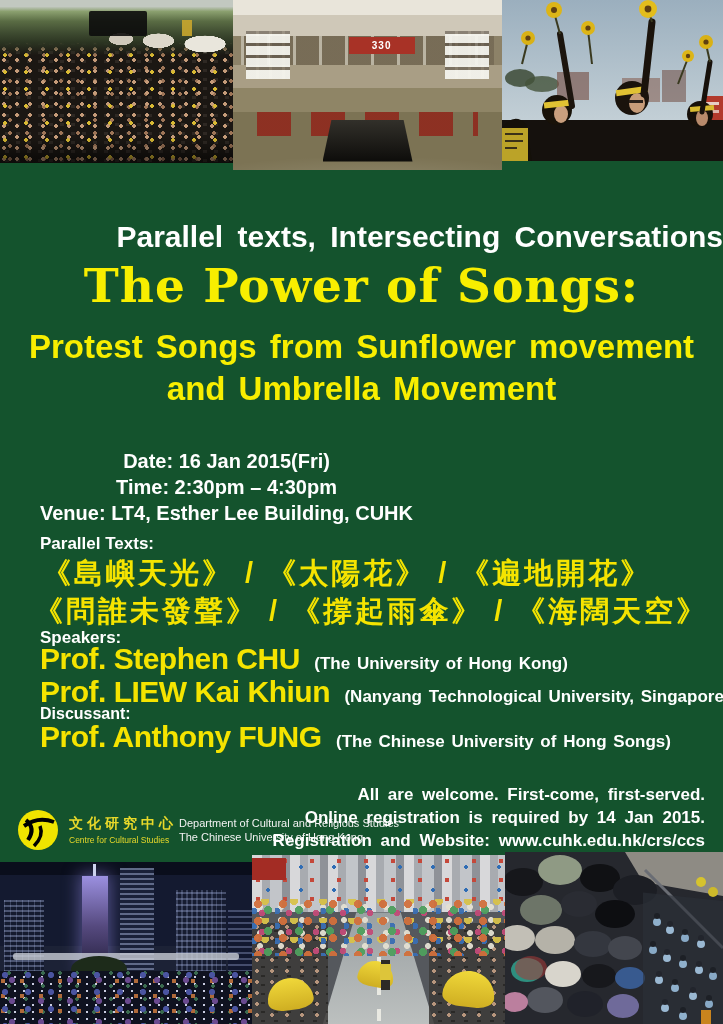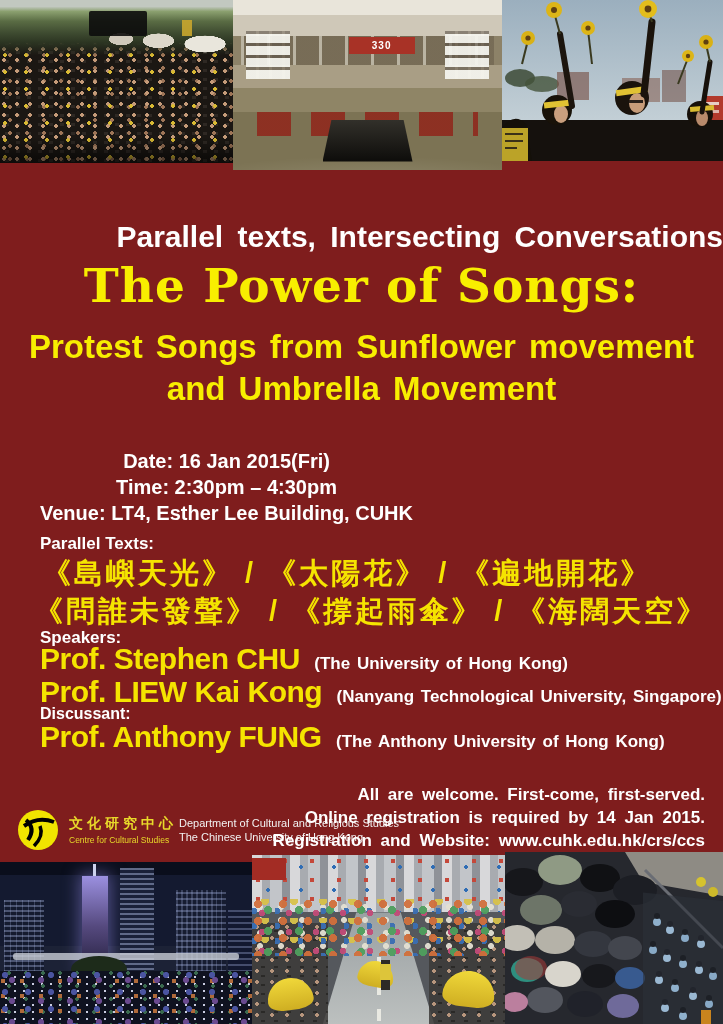--- a/index.html
+++ b/index.html
@@ -1,18 +1,18 @@
 <!DOCTYPE html>
 <html><head>
 <meta charset="utf-8">
 <style>
   html,body{margin:0;padding:0;background:#111;}
   .poster{
     position:relative;width:723px;height:1024px;margin:0 auto;
-    background:#7f1d1d;overflow:hidden;
+    background:#14532d;overflow:hidden;
     font-family:"Liberation Sans",sans-serif;color:#fff;
   }
   .photo{position:absolute;overflow:hidden;}
 
   
   .tl{left:0;top:0;width:233px;height:163px;
     background-color:#1b1713;
     background-image:
       linear-gradient(0deg, rgba(0,0,0,.5) 0 3%, rgba(0,0,0,0) 16%),
       radial-gradient(ellipse 34px 14px at 88% 27%, #e9e6dc 60%, rgba(0,0,0,0) 61%),
@@ -237,27 +237,27 @@
   <div class="pt-heading">Parallel Texts:</div>
   <div class="cjk cjk1">《島嶼天光》 / 《太陽花》 / 《遍地開花》</div>
   <div class="cjk cjk2">《問誰未發聲》 / 《撐起雨傘》 / 《海闊天空》</div>
 
   <div class="sp-heading">Speakers:</div>
   <div class="speaker spk1">
     <span class="sp-name">Prof. Stephen CHU</span>
     <span class="sp-affil">(The University of Hong Kong)</span>
   </div>
   <div class="speaker spk2">
-    <span class="sp-name">Prof. LIEW Kai Kong</span>
+    <span class="sp-name">Prof. LIEW Kai Khiun</span>
     <span class="sp-affil">(Nanyang Technological University, Singapore)</span>
   </div>
   <div class="disc-heading">Discussant:</div>
   <div class="speaker disc">
     <span class="sp-name">Prof. Anthony FUNG</span>
-    <span class="sp-affil">(The Anthony University of Hong Kong)</span>
+    <span class="sp-affil">(The Chinese University of Hong Songs)</span>
   </div>
 
   <div class="org">
     <span class="logo-mark">
       <svg width="48" height="48" viewBox="0 0 48 48">
         <circle cx="24" cy="24" r="20" fill="#f0e400"></circle>
         <path d="M10,20 Q24,10 40,16" stroke="#000" stroke-width="4" fill="none"></path>
         <path d="M14,34 Q22,22 12,14" stroke="#000" stroke-width="4" fill="none"></path>
         <path d="M20,40 Q30,30 26,20" stroke="#000" stroke-width="3.5" fill="none"></path>
       </svg>

